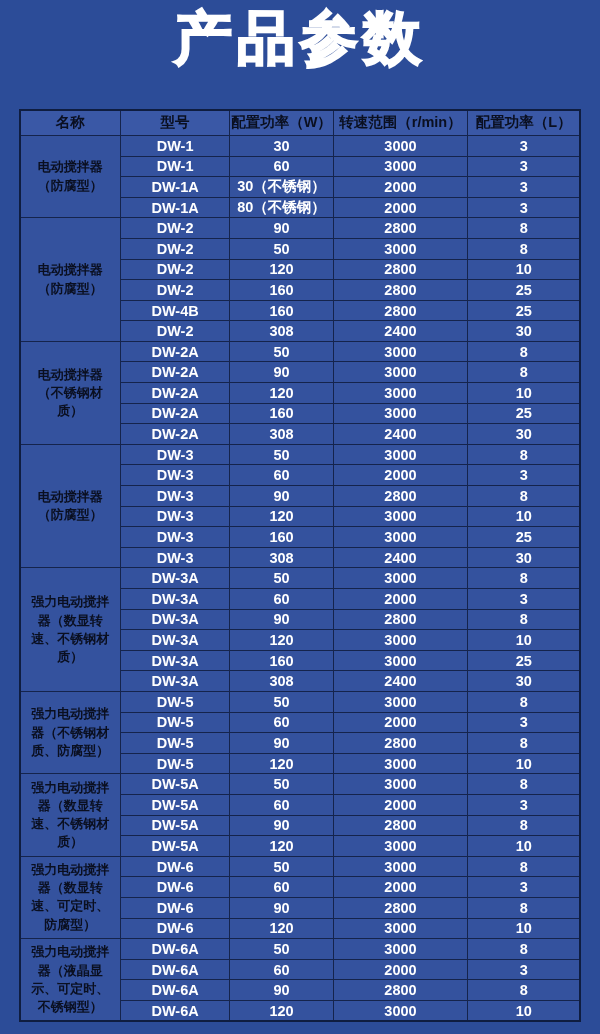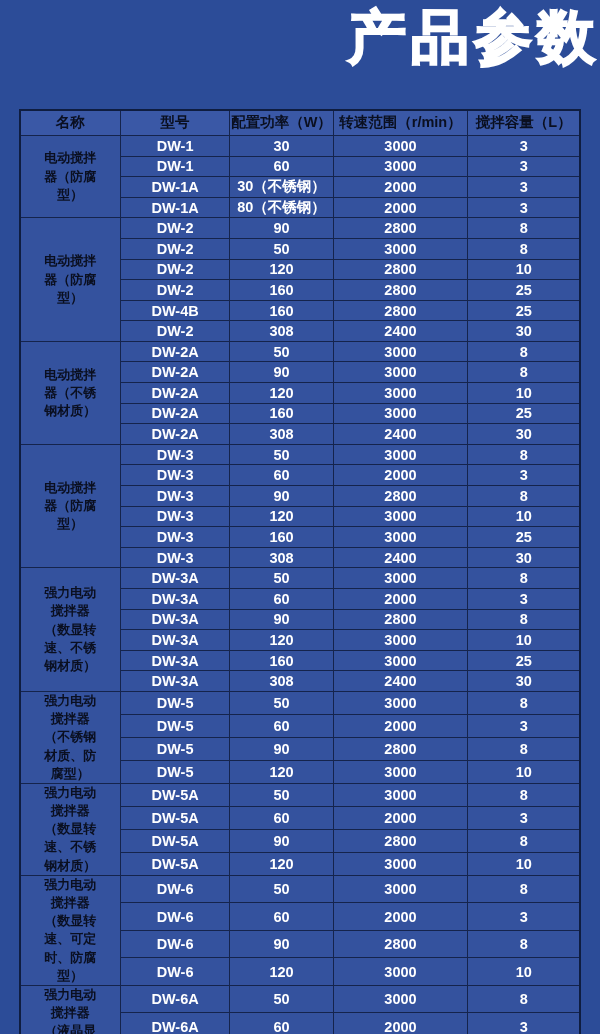--- a/index.html
+++ b/index.html
@@ -9,27 +9,26 @@
   body {
     width: 600px;
     height: 1034px;
     background: #2c4c98;
     font-family: "Liberation Sans", "DejaVu Sans", sans-serif;
     overflow: hidden;
   }
   .page-title {
     margin: 2px 0 0 0;
     padding-top: 4px;
-    text-align: right;
+    text-align: center;
     color: #ffffff;
     font-size: 58px;
     font-weight: 900;
     letter-spacing: 5px;
     line-height: 1.12;
-    font-family: Liberation Serif, serif;
     -webkit-text-stroke: 2px #ffffff;
   }
   .spec-table {
     width: 562px;
     margin: 38px auto 0 auto;
     border-collapse: collapse;
     table-layout: fixed;
     border: 2px solid #0f1d40;
   }
   .spec-table th,
@@ -52,21 +51,21 @@
     background: #34529e;
     color: #ffffff;
     font-size: 14.5px;
     font-weight: bold;
   }
   .spec-table td.group-cell {
     color: #0a0f20;
     font-size: 13px;
     font-weight: bold;
     line-height: 1.4;
-    padding: 0 20px;
+    padding: 0 5px;
     background: #34529e;
   }
 </style>
 </head>
 <body>
 
 <h1 class="page-title">产品参数</h1>
 
 <table class="spec-table">
   <colgroup>
@@ -75,21 +74,21 @@
       <col style="width: 18.4%;">
       <col style="width: 24.1%;">
       <col style="width: 20%;">
     </colgroup>
   <thead>
       <tr>
         <th>名称</th>
         <th>型号</th>
         <th>配置功率（W）</th>
         <th>转速范围（r/min）</th>
-        <th>搅拌容量（L）</th>
+        <th>配置功率（L）</th>
       </tr>
     </thead>
   <tbody>
       <tr>
         <td class="group-cell" rowspan="4">电动搅拌器（防腐型）</td>
         <td>DW-1</td>
         <td>30</td>
         <td>3000</td>
         <td>3</td>
       </tr>

